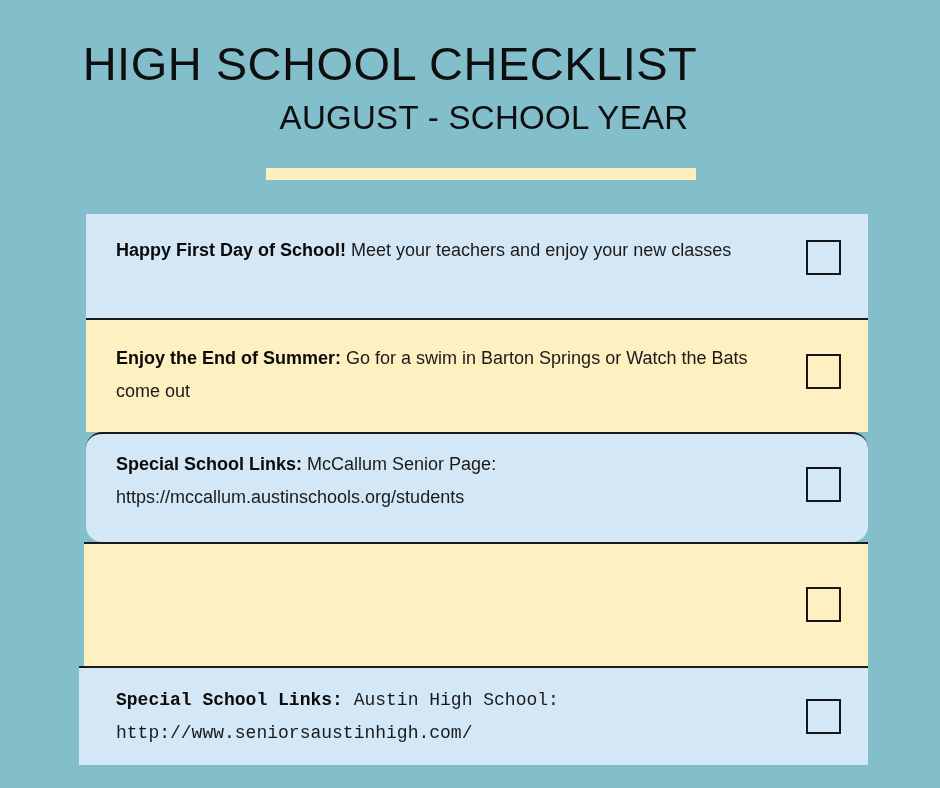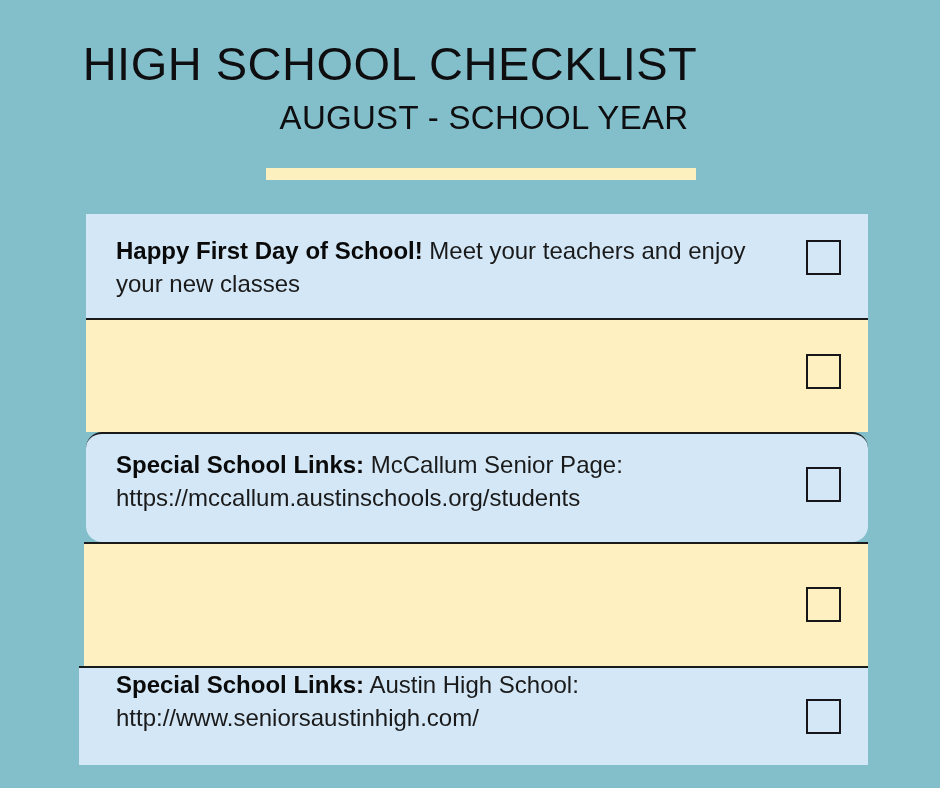--- a/index.html
+++ b/index.html
@@ -25,21 +25,21 @@
       background: #fdf0bf;
     }
     .row {
       position: absolute; right: 72px;
       box-sizing: border-box;
     }
     .row.blue { background: #d3e7f6; }
     .row.yellow { background: #fef0c0; }
     .row.sep { border-top: 2px solid #1a1a1a; }
     .row-text {
-      position: absolute; left: 30px; font-size: 24px; line-height: 33px;
+      position: absolute; left: 30px; font-size: 18px; line-height: 33px;
       color: #1a1a1a; width: 670px;
     }
     .row-text b { font-weight: 700; color: #0a0a0a; }
     .checkbox {
       position: absolute; width: 35px; height: 35px;
       border: 2.5px solid #15151a; box-sizing: border-box;
       background: transparent; cursor: pointer;
     }
   </style>
 </head>
@@ -52,34 +52,37 @@
 <div>
 
   <div class="row blue" style="left:86px; top:214px; height:104px;">
     <div class="row-text" style="top:20px;">
       <b>Happy First Day of School!</b><span> Meet your teachers and enjoy your new classes</span>
     </div>
     <div class="checkbox" style="left:720px; top:26px;"></div>
   </div>
 
   <div class="row yellow sep" style="left:86px; top:318px; height:114px;">
+    <div class="row-text" style="top:22px;">
+      <b>Enjoy the End of Summer:</b><span> Go for a swim in Barton Springs or Watch the Bats come out</span>
+    </div>
     <div class="checkbox" style="left:720px; top:34px;"></div>
   </div>
 
   <div class="row blue sep" style="left:86px; top:432px; height:110px;border-radius:16px;">
     <div class="row-text" style="top:14px;">
       <b>Special School Links:</b><span> McCallum Senior Page: https://mccallum.austinschools.org/students</span>
     </div>
     <div class="checkbox" style="left:720px; top:33px;"></div>
   </div>
 
   <div class="row yellow sep" style="left:84px; top:542px; height:124px;">
     <div class="checkbox" style="left:722px; top:43px;"></div>
   </div>
 
   <div class="row blue sep" style="left:79px; top:666px; height:99px;">
-    <div class="row-text" style="top:0; left:37px;">
+    <div class="row-text" style="top:16px; left:37px;font-family:Liberation Mono, monospace;">
       <b>Special School Links:</b><span> Austin High School: http://www.seniorsaustinhigh.com/</span>
     </div>
     <div class="checkbox" style="left:727px; top:31px;"></div>
   </div>
 
 </div>
 
 </body></html>

